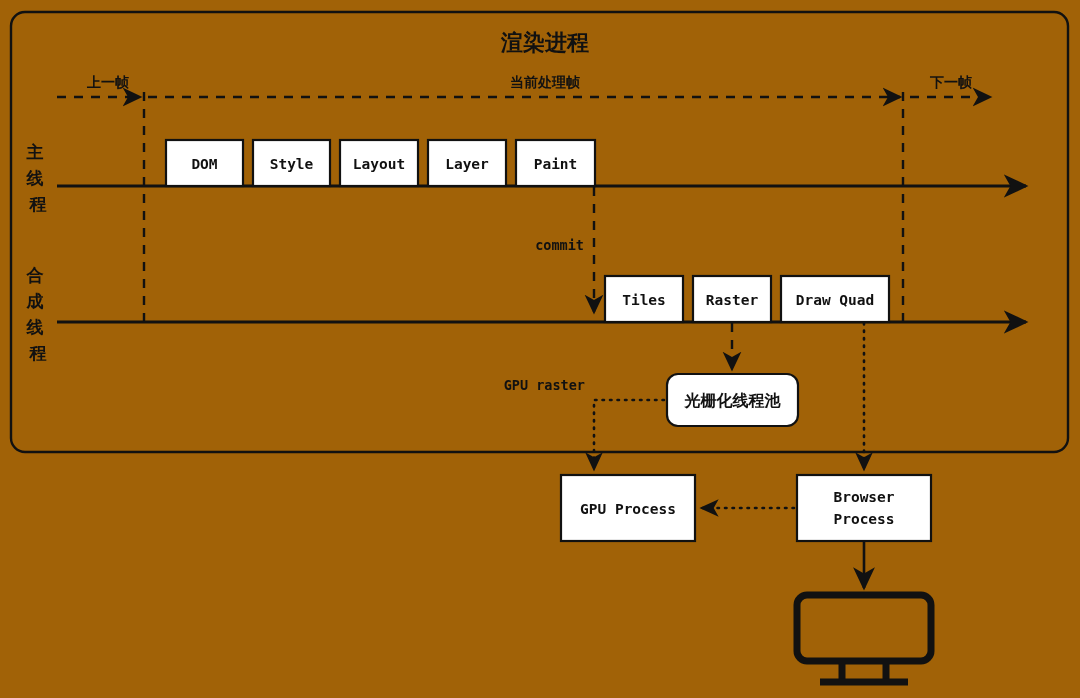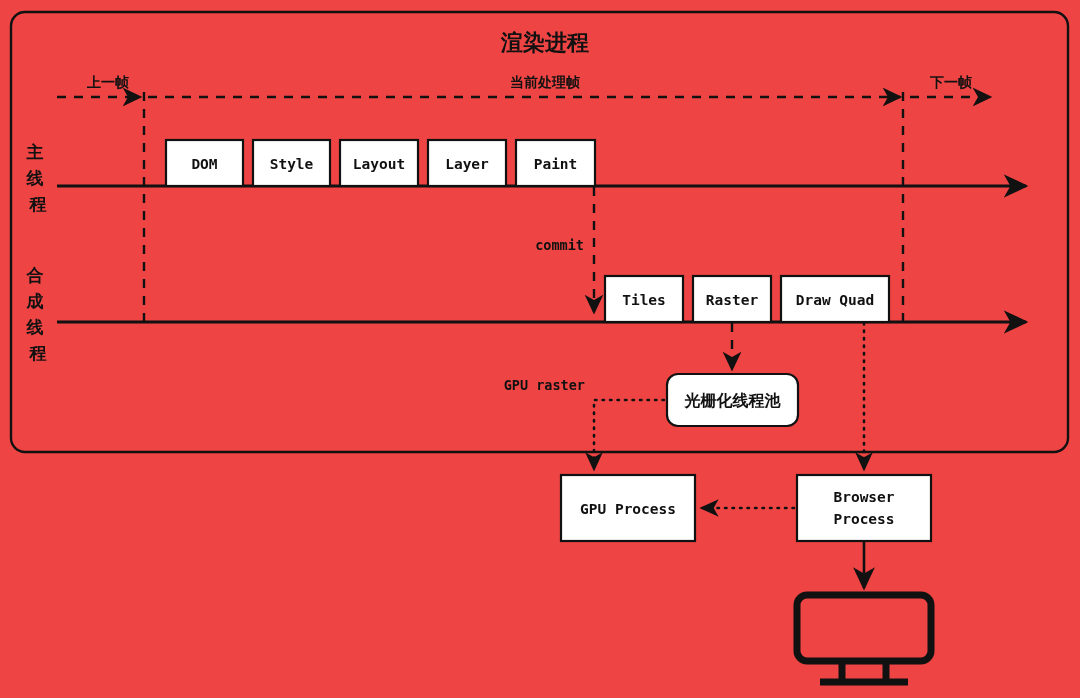--- a/index.html
+++ b/index.html
@@ -7,21 +7,21 @@
     padding: 0;
     background: #ffffff;
   }
   body {
     font-family: "DejaVu Sans", sans-serif;
   }
   #stage {
     position: relative;
     width: 1080px;
     height: 698px;
-    background: #ef4444;
+    background: #a16207;
     overflow: hidden;
   }
   svg#diagram {
     position: absolute;
     left: 0;
     top: 0;
     width: 1080px;
     height: 698px;
   }
   .cjk {

